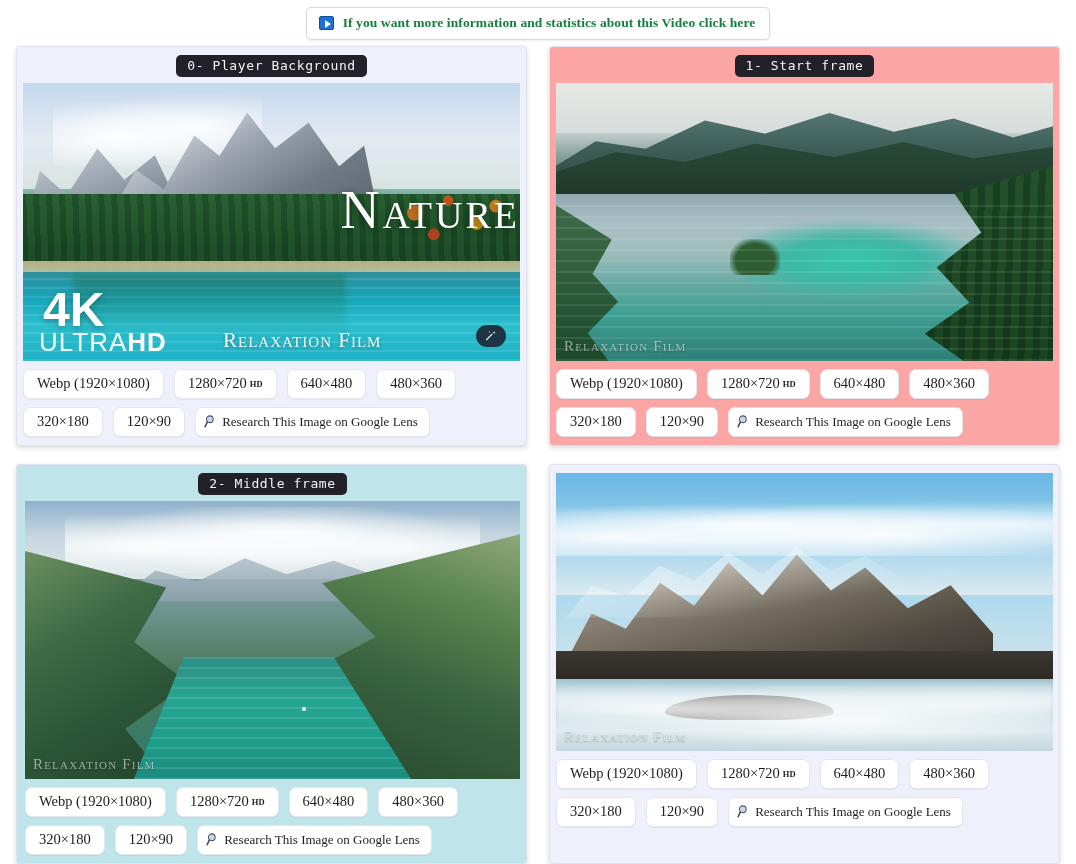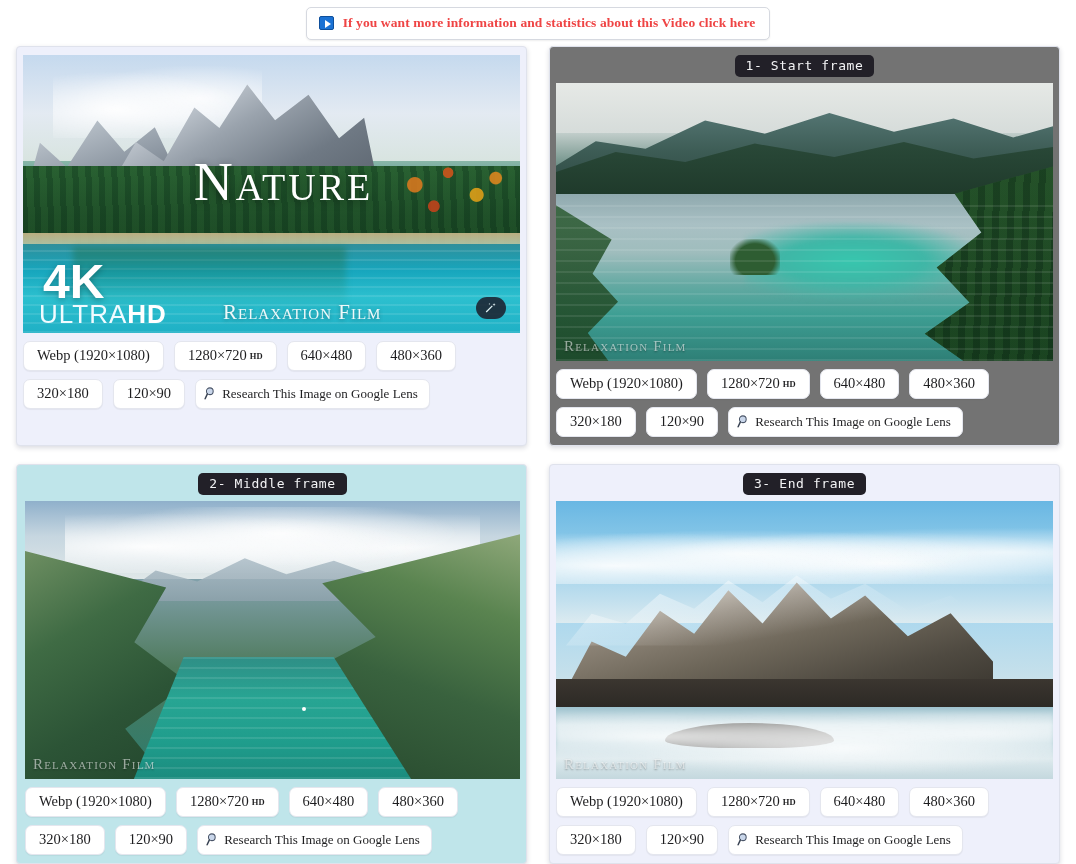--- a/index.html
+++ b/index.html
@@ -28,21 +28,21 @@
     border: 1px solid #d6d9e0;
     border-radius: 5px;
     padding: 7px 14px 8px 12px;
     box-shadow: 0 1px 2px rgba(0,0,0,.07);
     cursor: pointer;
   }
   .info-btn .label {
     font-family: "Liberation Serif", "DejaVu Serif", serif;
     font-weight: bold;
     font-size: 13.5px;
-    color: #ef4444;
+    color: #15803d;
     letter-spacing: .1px;
     white-space: nowrap;
   }
   .play-icon {
     width: 15px; height: 14px;
     background: #1b72d4;
     border: 1px solid #0e4f9b;
     border-radius: 2px;
     position: relative;
     flex: 0 0 auto;
@@ -68,21 +68,21 @@
 
   .card {
     border: 1px solid #dfe2ec;
     border-radius: 4px;
     box-shadow: 0 2px 5px rgba(25,30,60,.16);
     padding: 8px 6px 8px 6px;
     position: relative;
     overflow: hidden;
   }
   .card.tone-lavender { background: #eef0fb; }
-  .card.tone-olive    { background: #737373; }
+  .card.tone-olive    { background: #fca5a5; }
   .card.tone-cyan     { background: #bfe5ea; padding-left: 8px; }
 
   .badge-row {
     height: 22px;
     display: flex;
     justify-content: center;
     align-items: center;
     margin-bottom: 6px;
   }
   .badge {
@@ -203,21 +203,21 @@
     content:""; position:absolute; inset:0;
     background: repeating-linear-gradient(0deg, rgba(255,255,255,.10) 0 2px, rgba(255,255,255,0) 2px 9px);
   }
   .p1-refl {
     position:absolute; left:10%; top:69%; width:55%; height:22%;
     background: linear-gradient(rgba(30,110,70,.45), rgba(40,150,150,0));
     filter: blur(3px);
   }
   .p1-title {
     position:absolute; left:0; right:0; top:36%;
-    text-align:center;
+    text-align:right;
     font-family:"Liberation Serif","DejaVu Serif",serif;
     font-variant: small-caps;
     font-size:54px;
     color:#fff;
     letter-spacing:3px;
     text-shadow: 0 2px 8px rgba(0,0,0,.45);
     line-height:1;
     margin-left:24px;
   }
   .p1-4k {
@@ -382,20 +382,23 @@
 <div class="topbar">
   <div class="info-btn">
     <span class="play-icon"></span>
     <span class="label">If you want more information and statistics about this Video click here</span>
   </div>
 </div>
 
 <div class="grid">
 
   <div class="card tone-lavender">
+    <div class="badge-row">
+      <span class="badge">0- Player Background</span>
+    </div>
     <div class="thumb pic1">
       <div class="p1-sky"></div>
       <div class="p1-clouds"></div>
       <div class="p1-mtn2"></div>
       <div class="p1-mtn"></div>
       <div class="p1-forest"></div>
       <div class="p1-autumn"></div>
       <div class="p1-shore"></div>
       <div class="p1-lake"></div>
       <div class="p1-refl"></div>
@@ -501,23 +504,20 @@
             <circle cx="6.2" cy="5.6" r="3.6" fill="#c9d6ea" stroke="#4a5568" stroke-width="1.1"></circle>
             <line x1="3.6" y1="8.4" x2="1.2" y2="13.6" stroke="#3a4454" stroke-width="1.6" stroke-linecap="round"></line>
           </svg>
         </span>
         <span>Research This Image on Google Lens</span>
       </button>
     </div>
   </div>
 
   <div class="card tone-lavender">
-    <div class="badge-row">
-      <span class="badge">3- End frame</span>
-    </div>
     <div class="thumb pic4">
       <div class="p4-sky"></div>
       <div class="p4-cloudrow"></div>
       <div class="p4-mtn"></div>
       <div class="p4-snow"></div>
       <div class="p4-beach"></div>
       <div class="p4-sea"></div>
       <div class="p4-rock"></div>
       <div class="p4-foam"></div>
       <div class="wm">Relaxation Film</div>

